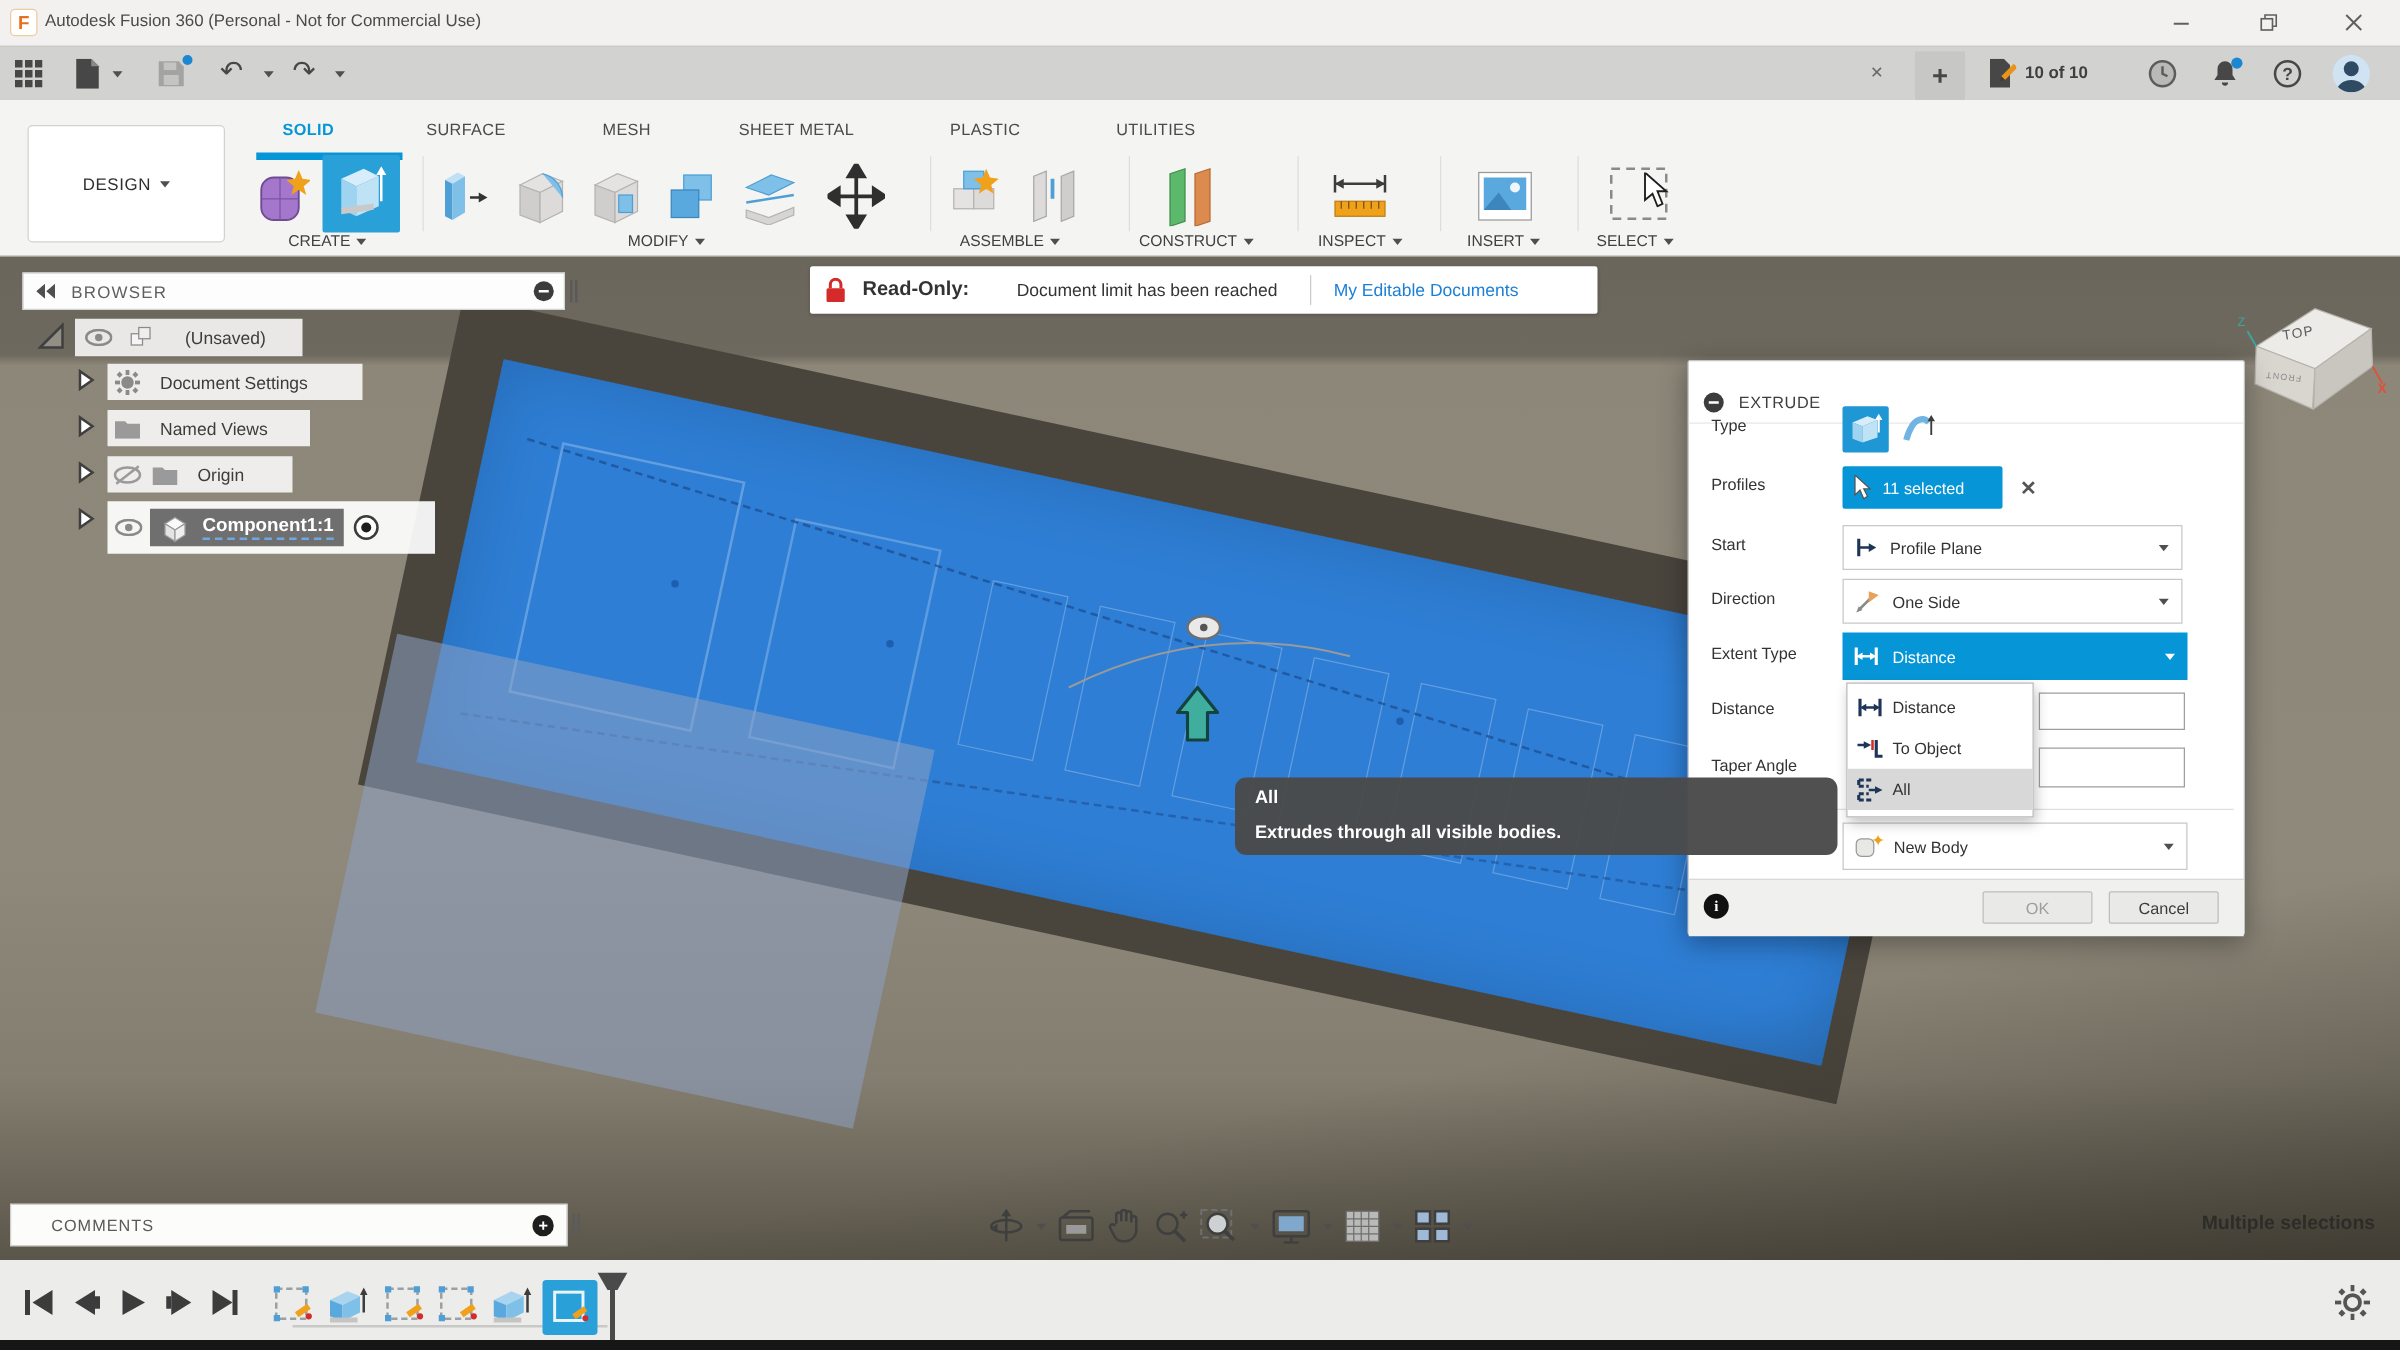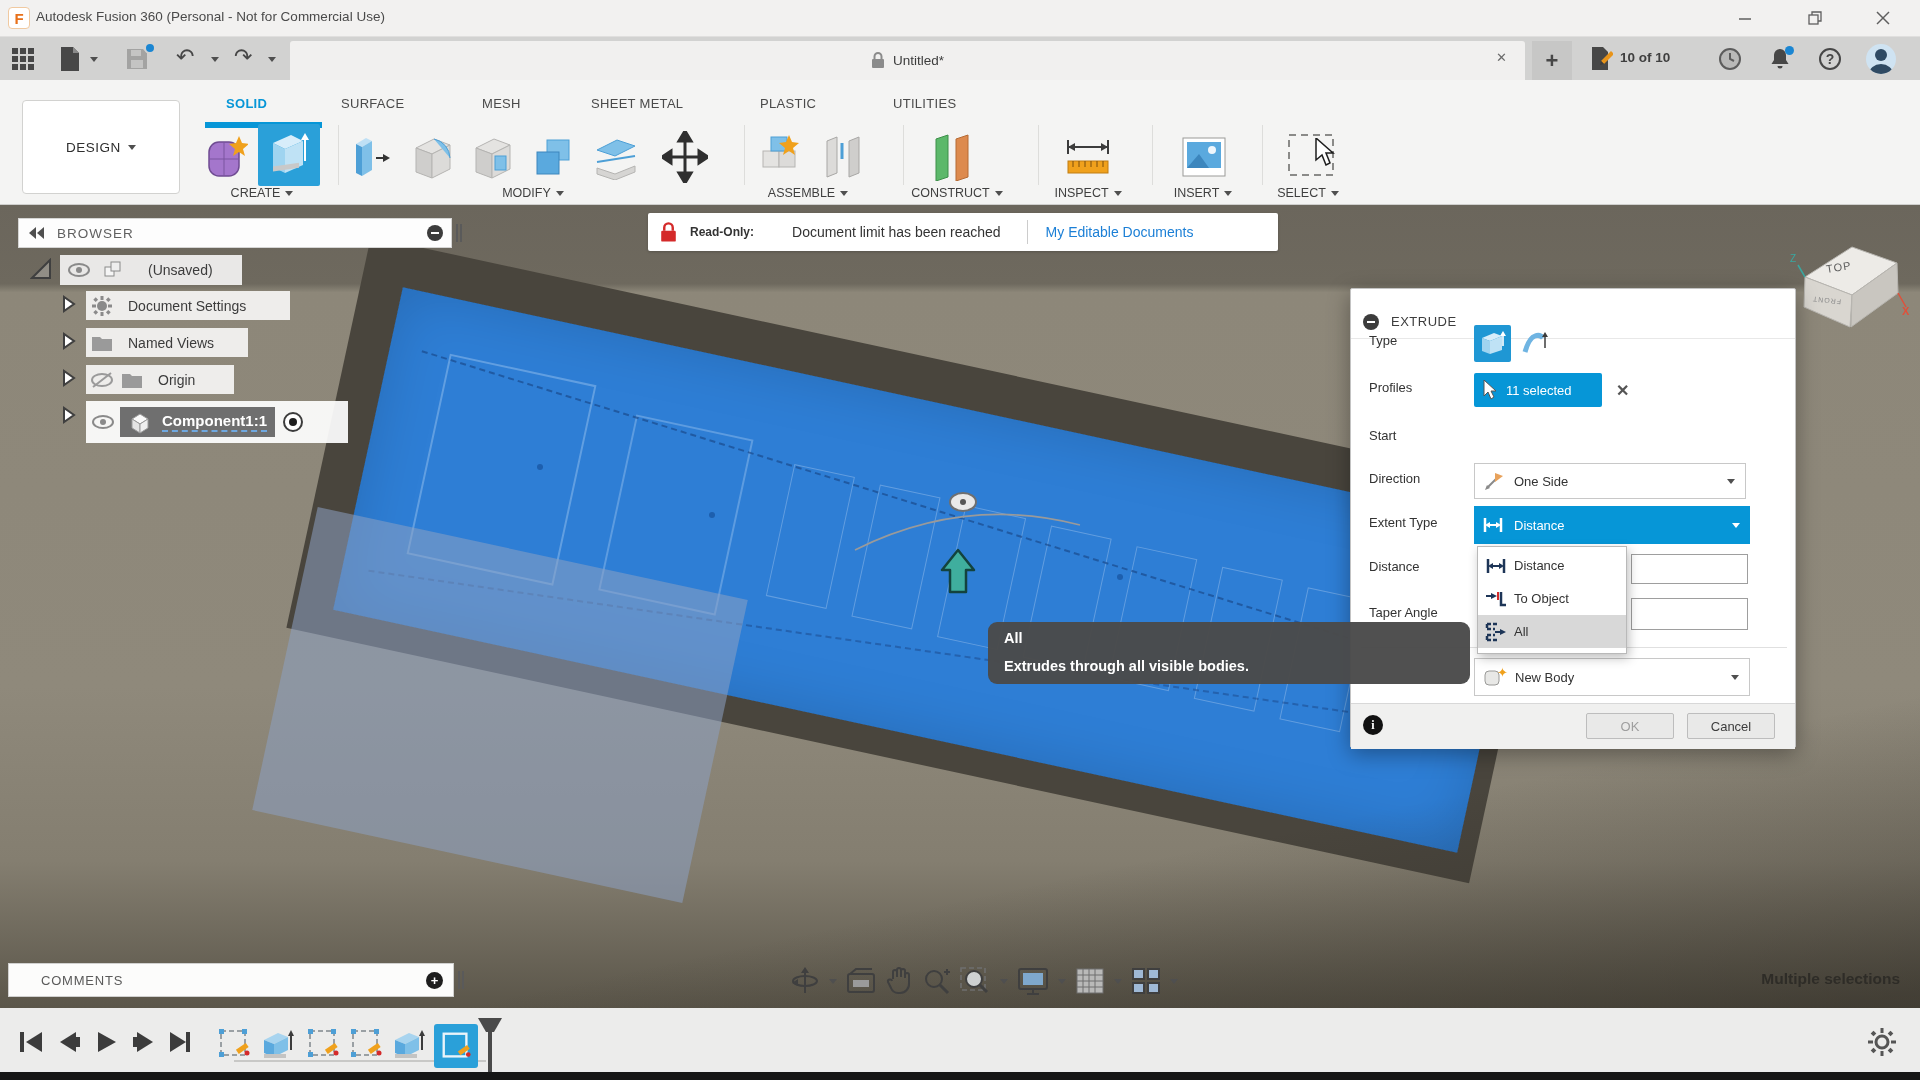--- a/index.html
+++ b/index.html
@@ -124,27 +124,20 @@
         <rect x="5" y="12" width="12" height="8" fill="#c4c4c3"></rect>
         <rect x="5" y="2" width="10" height="6" fill="#c4c4c3"></rect>
       </svg>
     <div class="abs" style="right:-2px;top:-3px;width:12px;height:12px;border-radius:50%;background:#1b86d2;border:2px solid #d2d2d1;"></div>
   </div>
   <div class="abs" style="left:176px;top:7px;font-size:22px;color:#474747;">↶</div>
   <span class="caret abs" style="left:211px;top:20px;"></span>
   <div class="abs" style="left:234px;top:7px;font-size:22px;color:#474747;">↷</div>
   <span class="caret abs" style="left:268px;top:20px;"></span>
 
-  <div class="abs ic" style="left:290px;top:4px;width:1235px;height:39px;background:#f1f0ef;border-radius:3px 3px 0 0;gap:8px;">
-    <svg width="14" height="17" viewBox="0 0 14 17">
-        <rect x="1" y="7" width="12" height="9" rx="1" fill="#8b8b8b"></rect>
-        <path d="M3.5 7 V4.5 a3.5 3.5 0 0 1 7 0 V7" fill="none" stroke="#8b8b8b" stroke-width="2"></path>
-      </svg>
-    <span style="font-size:13.5px;color:#3c3c3c;">Untitled*</span>
-  </div>
   <div class="abs" style="left:1496px;top:13px;font-size:13px;color:#6a6a6a;">✕</div>
   <div class="abs ic" style="left:1532px;top:4px;width:40px;height:39px;background:#c7c7c6;">
     <span style="font-size:22px;color:#474747;font-weight:bold;">+</span>
   </div>
   <div class="abs ic" style="left:1588px;top:9px;width:28px;height:26px;">
     <svg width="22" height="24" viewBox="0 0 22 24">
         <path d="M1 0 H12 L17 5 V23 H1 Z" fill="#474747"></path>
         <polygon points="10,14 20,4 23,7 13,17" fill="#e8941a"></polygon>
         <polygon points="9,18 10,14 13,17" fill="#3c3c3c"></polygon>
       </svg>
@@ -352,21 +345,21 @@
       <span>SELECT</span>
       <span class="caret"></span>
     </div>
 </div>
 
 <div class="abs" style="left:648px;top:213px;width:630px;height:38px;background:#fff;border-radius:2px;box-shadow:0 1px 3px rgba(0,0,0,.2);display:flex;align-items:center;">
   <svg width="17" height="21" viewBox="0 0 14 17" style="margin-left:12px;">
       <rect x="1" y="7" width="12" height="9" rx="1" fill="#d42a2a"></rect>
       <path d="M3.5 7 V4.5 a3.5 3.5 0 0 1 7 0 V7" fill="none" stroke="#d42a2a" stroke-width="2"></path>
     </svg>
-  <span style="margin-left:13px;font-size:12px;font-weight:bold;color:#333;">Read-Only:</span>
+  <span style="margin-left:13px;font-size:16px;font-weight:bold;color:#333;">Read-Only:</span>
   <span style="margin-left:38px;font-size:14px;color:#333;">Document limit has been reached</span>
   <div style="margin-left:26px;width:1px;height:24px;background:#ccc;"></div>
   <a style="margin-left:18px;font-size:14px;color:#1b7fd6;cursor:pointer;">My Editable Documents</a>
 </div>
 
 <div class="abs" style="left:0;top:210px;width:470px;height:240px;">
   <div class="abs" style="left:18px;top:8px;width:434px;height:30px;background:#fdfdfd;border:1px solid #d5d5d4;display:flex;align-items:center;text-align:center;">
     <svg width="16" height="12" viewBox="0 0 16 12" style="margin-left:10px;">
         <polygon points="7,0 7,12 0,6" fill="#4f4f4f"></polygon>
         <polygon points="15,0 15,12 8,6" fill="#4f4f4f"></polygon>
@@ -493,20 +486,29 @@
   <div class="abs dlg-label" style="left:18px;top:91px;">Profiles</div>
   <div class="abs" style="left:123px;top:84px;width:128px;height:34px;background:#0696d7;border-radius:2px;display:flex;align-items:center;">
     <svg width="16" height="20" viewBox="0 0 16 20" style="margin-left:8px;">
         <polygon points="2,0 2,16 6,12 9,19 12,17 9,11 14,11" fill="#fff" stroke="#555" stroke-width="1"></polygon>
       </svg>
     <span style="margin-left:8px;font-size:13px;color:#fff;">11 selected</span>
   </div>
   <div class="abs" style="left:265px;top:92px;font-size:16px;color:#555;font-weight:bold;">✕</div>
 
   <div class="abs dlg-label" style="left:18px;top:139px;">Start</div>
+  <div class="abs dlg-box" style="left:123px;top:131px;width:272px;height:36px;">
+    <svg width="18" height="18" viewBox="0 0 18 18" style="margin-left:9px;">
+        <line x1="3" y1="2" x2="3" y2="16" stroke="#1d3557" stroke-width="2.5"></line>
+        <line x1="3" y1="9" x2="13" y2="9" stroke="#1d3557" stroke-width="2"></line>
+        <polygon points="17,9 11,5.5 11,12.5" fill="#1d3557"></polygon>
+      </svg>
+    <span style="margin-left:10px;">Profile Plane</span>
+    <span class="caret" style="margin-left:auto;margin-right:10px;"></span>
+  </div>
 
   <div class="abs dlg-label" style="left:18px;top:182px;">Direction</div>
   <div class="abs dlg-box" style="left:123px;top:174px;width:272px;height:36px;">
     <svg width="20" height="20" viewBox="0 0 20 20" style="margin-left:9px;">
         <line x1="3" y1="17" x2="13" y2="7" stroke="#8a8a8a" stroke-width="2"></line>
         <polygon points="1,19 6,17 3,14" fill="#8a8a8a"></polygon>
         <polygon points="11,2 19,5 11,11" fill="#e8a25c"></polygon>
       </svg>
     <span style="margin-left:10px;">One Side</span>
     <span class="caret" style="margin-left:auto;margin-right:10px;"></span>

